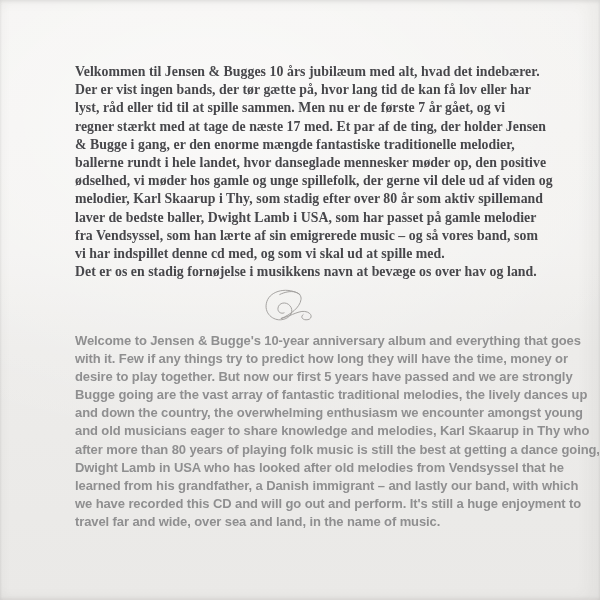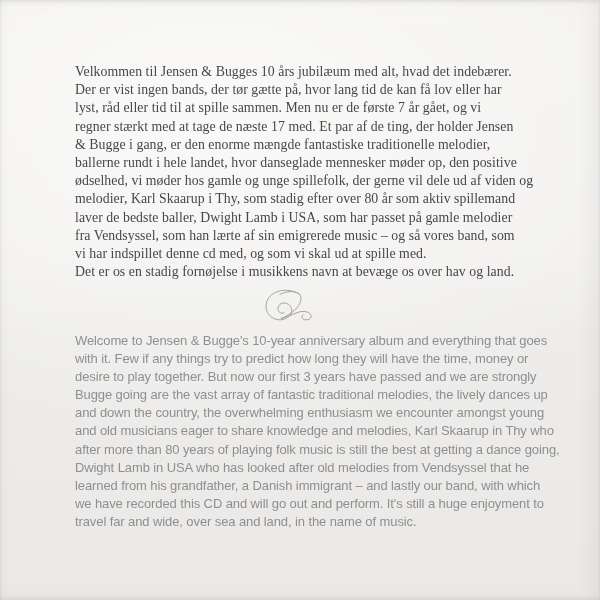--- a/index.html
+++ b/index.html
@@ -17,20 +17,21 @@
     width: 600px;
     height: 600px;
     background:
       radial-gradient(140% 90% at 35% 20%, rgba(255,255,255,0.55) 0%, rgba(255,255,255,0) 60%),
       linear-gradient(180deg, var(--paper-top, #f4f3f1) 0%, #f2f1ef 42%, #edecea 58%, var(--paper-bottom, #eae9e7) 100%);
     box-shadow:
       inset -10px 0 16px rgba(60,58,55,0.05),
       inset 4px 0 8px rgba(60,58,55,0.03),
       inset 0 2px 3px rgba(60,58,55,0.07),
       inset 0 -2px 3px rgba(60,58,55,0.06);
+    font-weight: bold;
   }
   .danish-block {
     position: absolute;
     left: 75px;
     top: 63px;
     width: 500px;
     color: var(--danish-text, #47474b);
     font-family: "Liberation Serif", "DejaVu Serif", serif;
     font-size: 13.8px;
     line-height: 18.2px;
@@ -86,21 +87,21 @@
   <div class="ornament">
     <svg viewBox="0 0 90 50" fill="none" xmlns="http://www.w3.org/2000/svg">
       <path d="M56 9 C40 -2 15 3 10 19 C5 35 19 46 31 44 C44 42 48 31 42 24.5 C37 18.5 26.5 20 25.5 28 C24.8 33.5 30 36.5 34 34.5" stroke="#a09e9b" stroke-width="1.3" stroke-linecap="round"></path>
       <path d="M28 9 C44 1 59 5.5 57.5 16 C56 27 43 37 29.5 42.5 C46 38 56.5 29.5 66.5 33.5 C74.5 36.8 72.5 44.5 64.5 44.2 C59 44 56.5 39.8 60.5 36.8" stroke="#a09e9b" stroke-width="1.3" stroke-linecap="round"></path>
     </svg>
   </div>
 
   <div class="english-block">
     <div class="text-line">Welcome to Jensen &amp; Bugge's 10-year anniversary album and everything that goes</div>
     <div class="text-line">with it. Few if any things try to predict how long they will have the time, money or</div>
-    <div class="text-line">desire to play together. But now our first 3 years have passed and we are strongly</div>
+    <div class="text-line">desire to play together. But now our first 5 years have passed and we are strongly</div>
     <div class="text-line">Bugge going are the vast array of fantastic traditional melodies, the lively dances up</div>
     <div class="text-line">and down the country, the overwhelming enthusiasm we encounter amongst young</div>
     <div class="text-line">and old musicians eager to share knowledge and melodies, Karl Skaarup in Thy who</div>
     <div class="text-line">after more than 80 years of playing folk music is still the best at getting a dance going,</div>
     <div class="text-line">Dwight Lamb in USA who has looked after old melodies from Vendsyssel that he</div>
     <div class="text-line">learned from his grandfather, a Danish immigrant – and lastly our band, with which</div>
     <div class="text-line">we have recorded this CD and will go out and perform. It's still a huge enjoyment to</div>
     <div class="text-line">travel far and wide, over sea and land, in the name of music.</div>
   </div>
 

